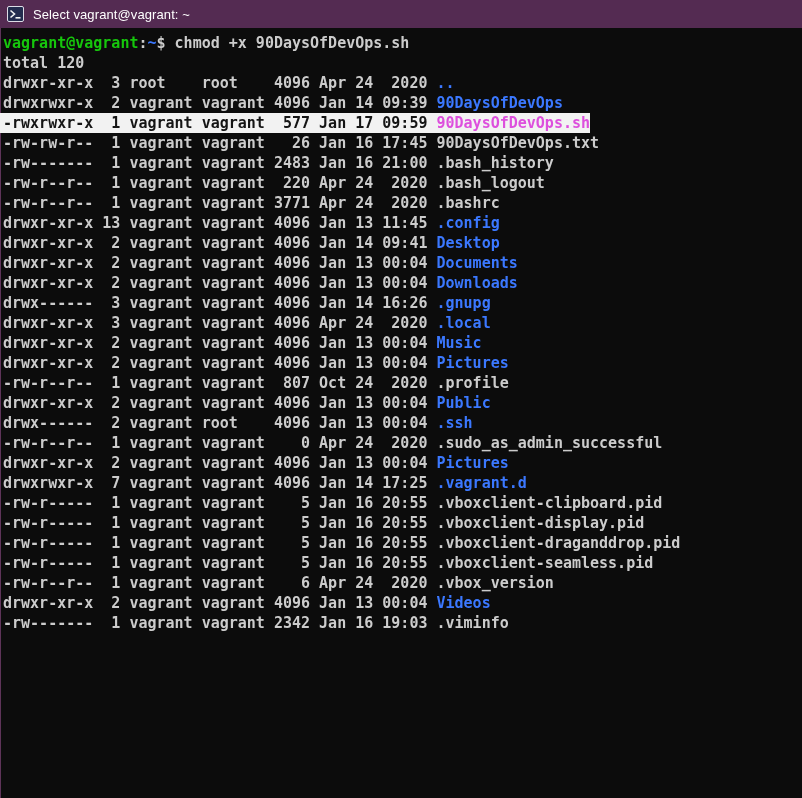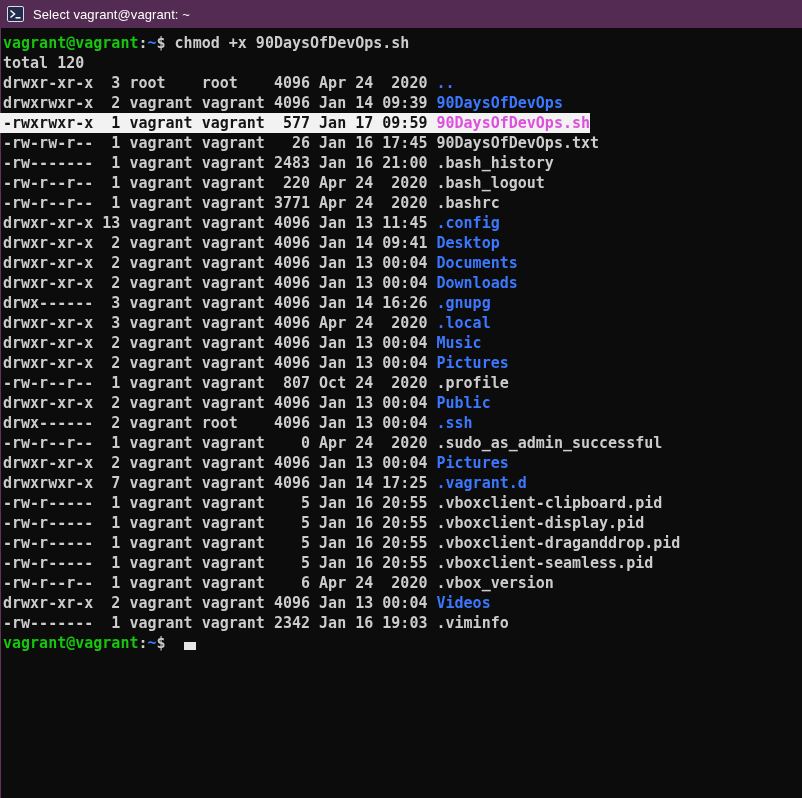--- a/index.html
+++ b/index.html
@@ -128,15 +128,14 @@
 
   <div class="line listing-row"><span class="meta">-rw-r-----  1 vagrant vagrant    5 Jan 16 20:55 </span><span class="fname file">.vboxclient-seamless.pid</span></div>
 
   <div class="line listing-row"><span class="meta">-rw-r--r--  1 vagrant vagrant    6 Apr 24  2020 </span><span class="fname file">.vbox_version</span></div>
 
   <div class="line listing-row"><span class="meta">drwxr-xr-x  2 vagrant vagrant 4096 Jan 13 00:04 </span><span class="fname dir">Videos</span></div>
 
   <div class="line listing-row"><span class="meta">-rw-------  1 vagrant vagrant 2342 Jan 16 19:03 </span><span class="fname file">.viminfo</span></div>
 
 </div>
-    <div class="line"><span class="green">vagrant@vagrant</span><span class="fg">:</span><span class="blue">~</span><span class="fg">$ </span><span class="cursor"></span></div>
   </div>
 </div>
 
 </body></html>

